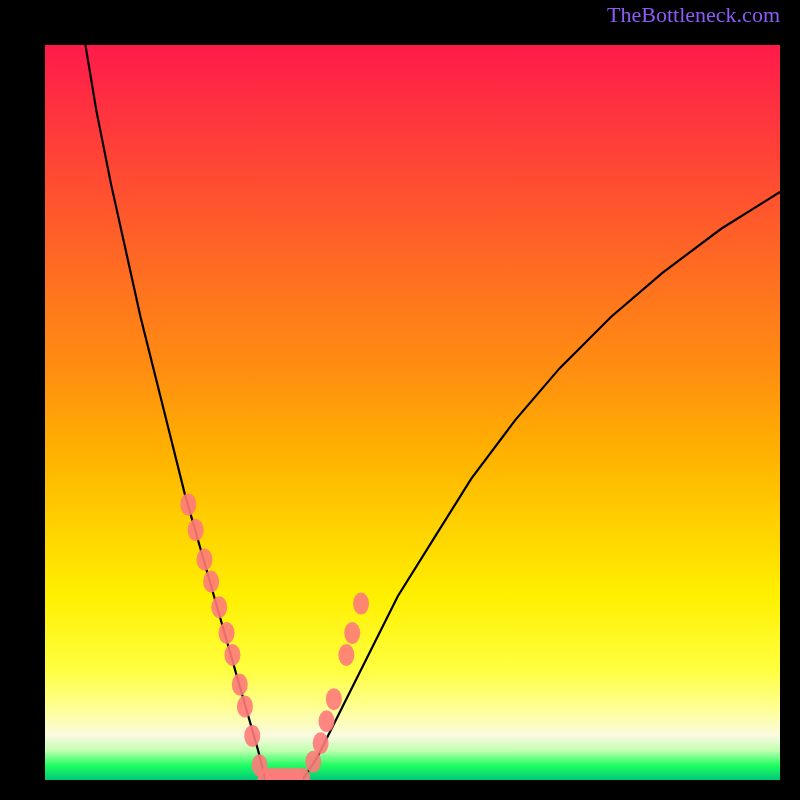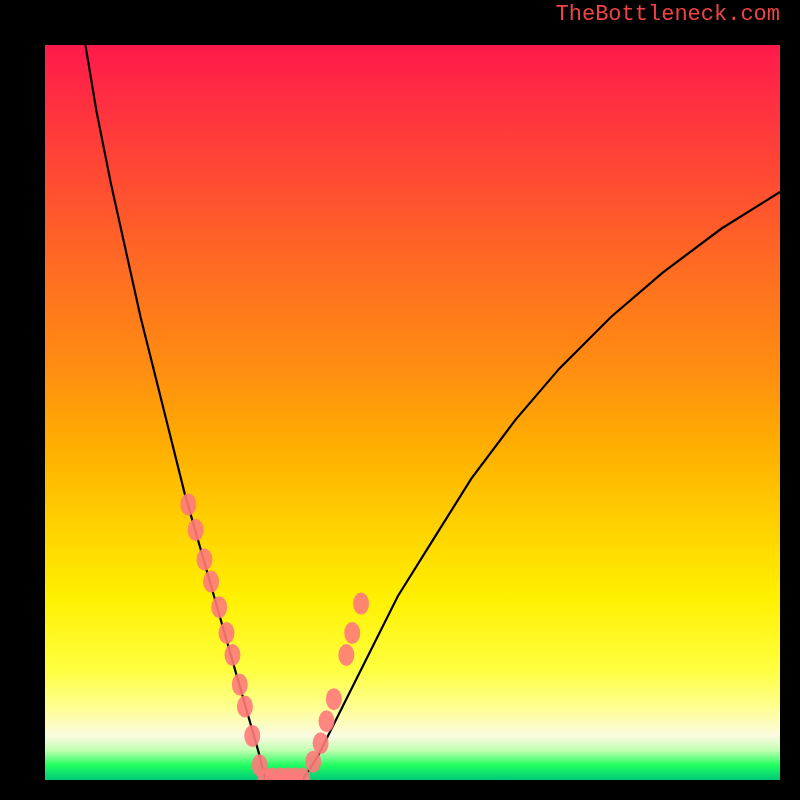--- a/index.html
+++ b/index.html
@@ -36,22 +36,22 @@
       #fafae0 94%,
       #c0ffb0 96%,
       #20ff60 98%,
       #00c878 100%
     );
   }
   .watermark {
     position: absolute;
     top: 2px;
     right: 20px;
-    color: #ef4444;
-    font-family: Liberation Mono, monospace;
+    color: #8b5cf6;
+    font-family: Liberation Serif, serif;
     font-size: 22px;
     z-index: 10;
   }
   svg.curves {
     position: absolute;
     left: 45px;
     top: 45px;
     width: 735px;
     height: 735px;
   }

